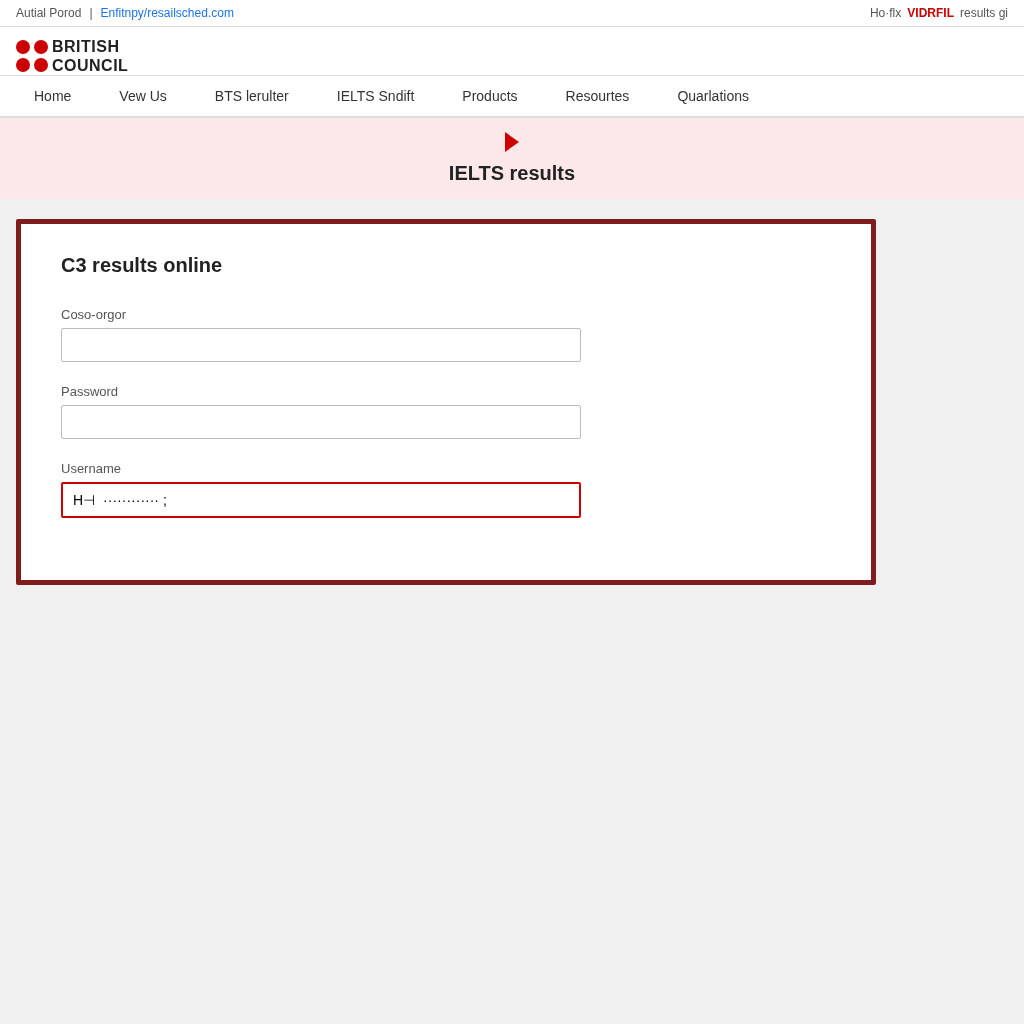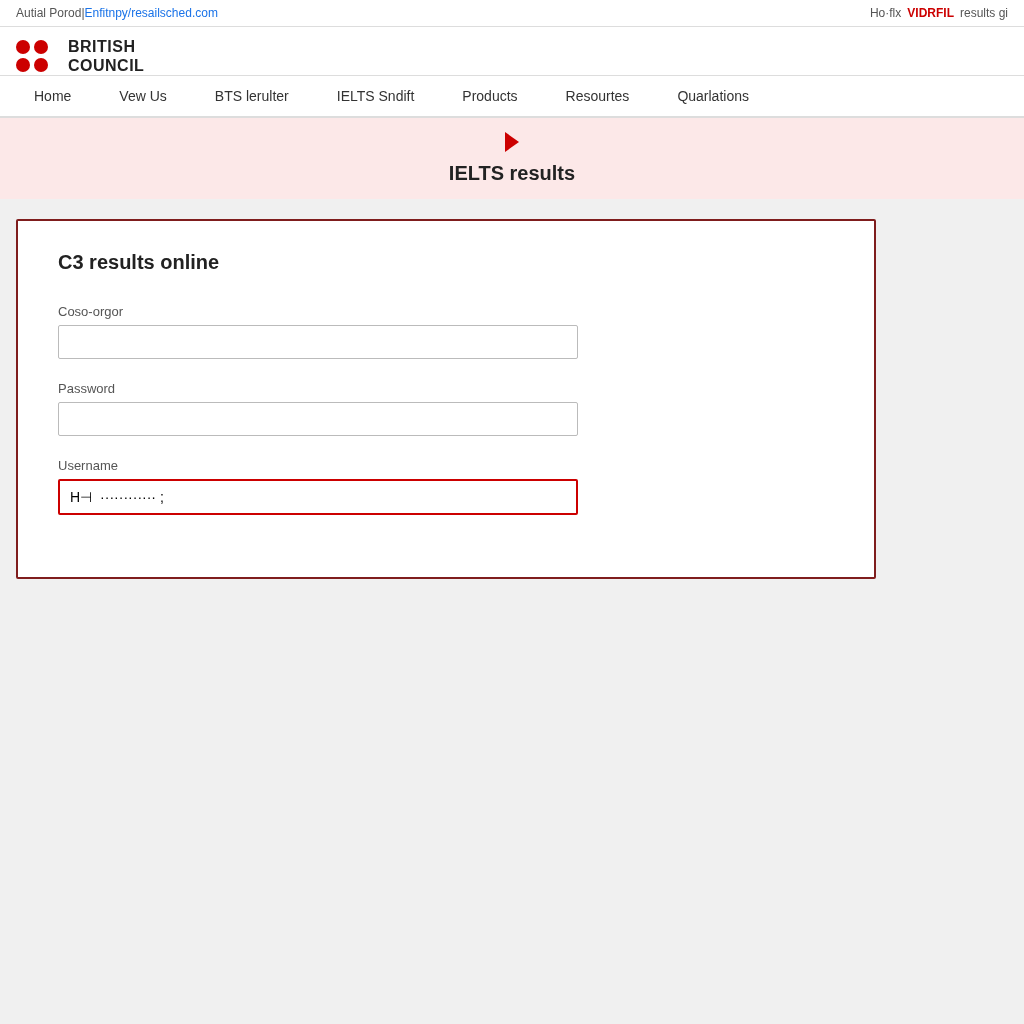--- a/index.html
+++ b/index.html
@@ -16,20 +16,21 @@
       border-bottom: 1px solid #ddd;
       padding: 6px 16px;
       display: flex;
       align-items: center;
       justify-content: space-between;
       font-size: 12px;
     }
     .top-bar-left {
       display: flex;
       align-items: center;
+      gap: 8px;
       color: #555;
     }
     .top-bar-left a {
       color: #1a73e8;
       text-decoration: none;
     }
     .top-bar-right {
       display: flex;
       align-items: center;
       gap: 6px;
@@ -45,21 +46,21 @@
     .header {
       background: #fff;
       padding: 10px 16px 0 16px;
       display: flex;
       align-items: center;
       border-bottom: 1px solid #ddd;
     }
     .logo {
       display: flex;
       align-items: center;
-      gap: 20px;
+      gap: 4px;
     }
     .logo-dots {
       display: grid;
       grid-template-columns: 1fr 1fr;
       gap: 4px;
     }
     .logo-dot {
       width: 14px;
       height: 14px;
       border-radius: 50%;
@@ -117,21 +118,21 @@
       font-weight: bold;
       color: #222;
     }
 
     
     .main-content {
       padding: 0 16px 30px 16px;
     }
     .form-card {
       background: #fff;
-      border: 2px solid #7f1d1d;
+      border: 5px solid #7f1d1d;
       border-radius: 2px;
       padding: 30px 40px 40px 40px;
       max-width: 860px;
     }
     .form-card-title {
       font-size: 20px;
       font-weight: bold;
       color: #222;
       margin-bottom: 30px;
     }

